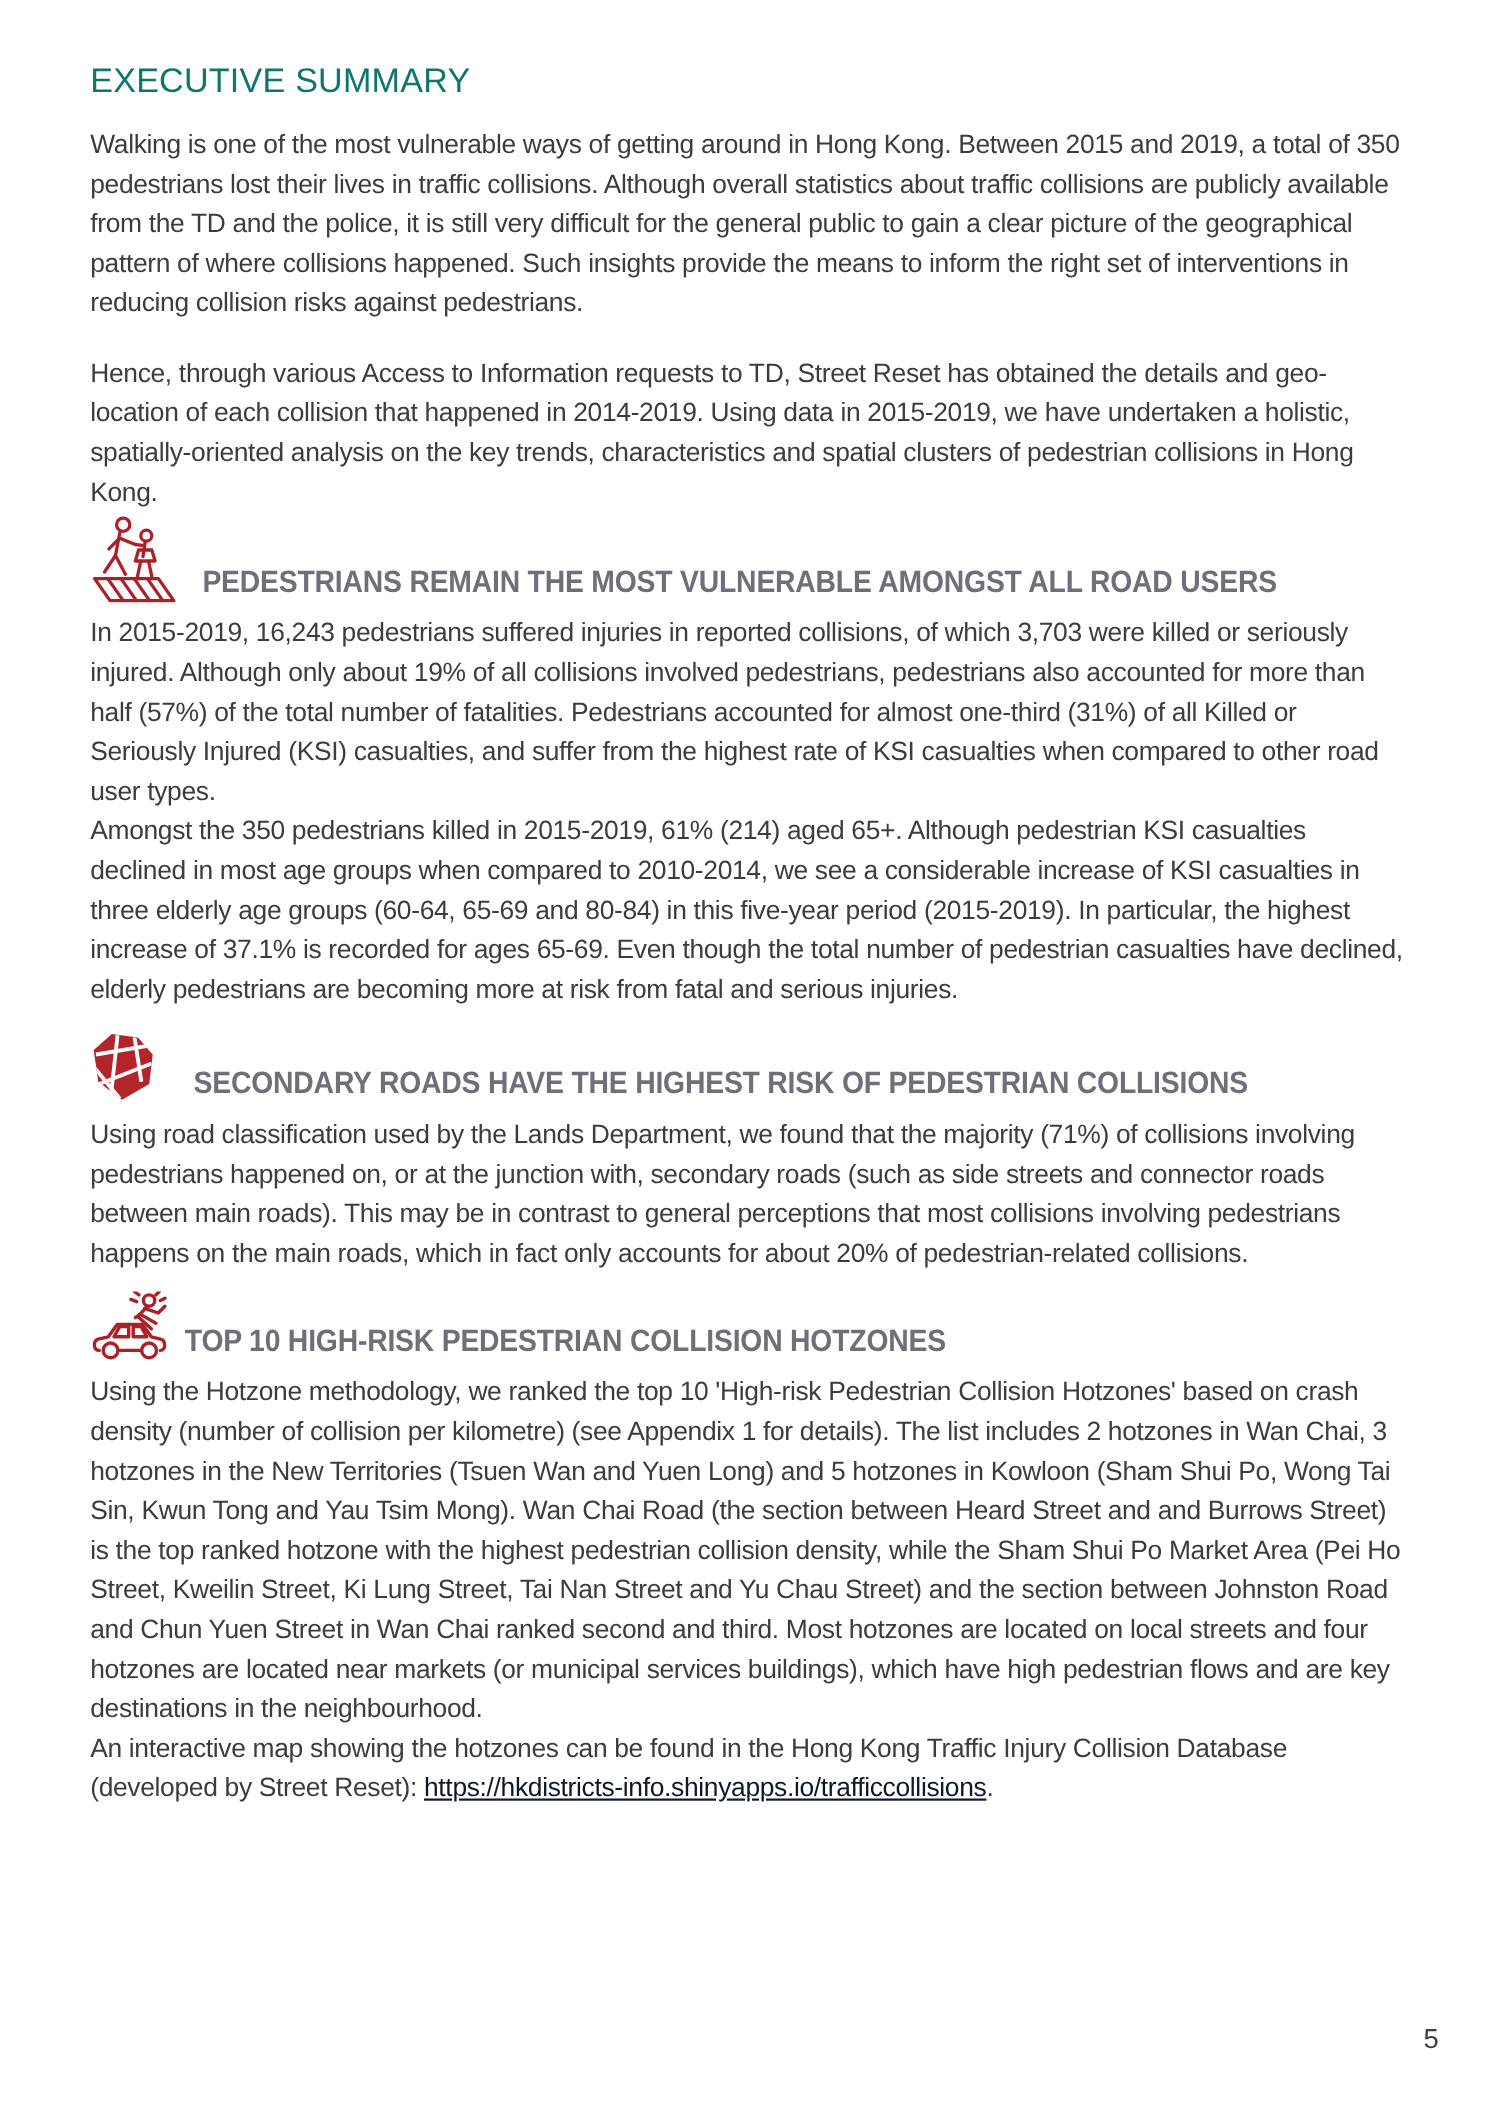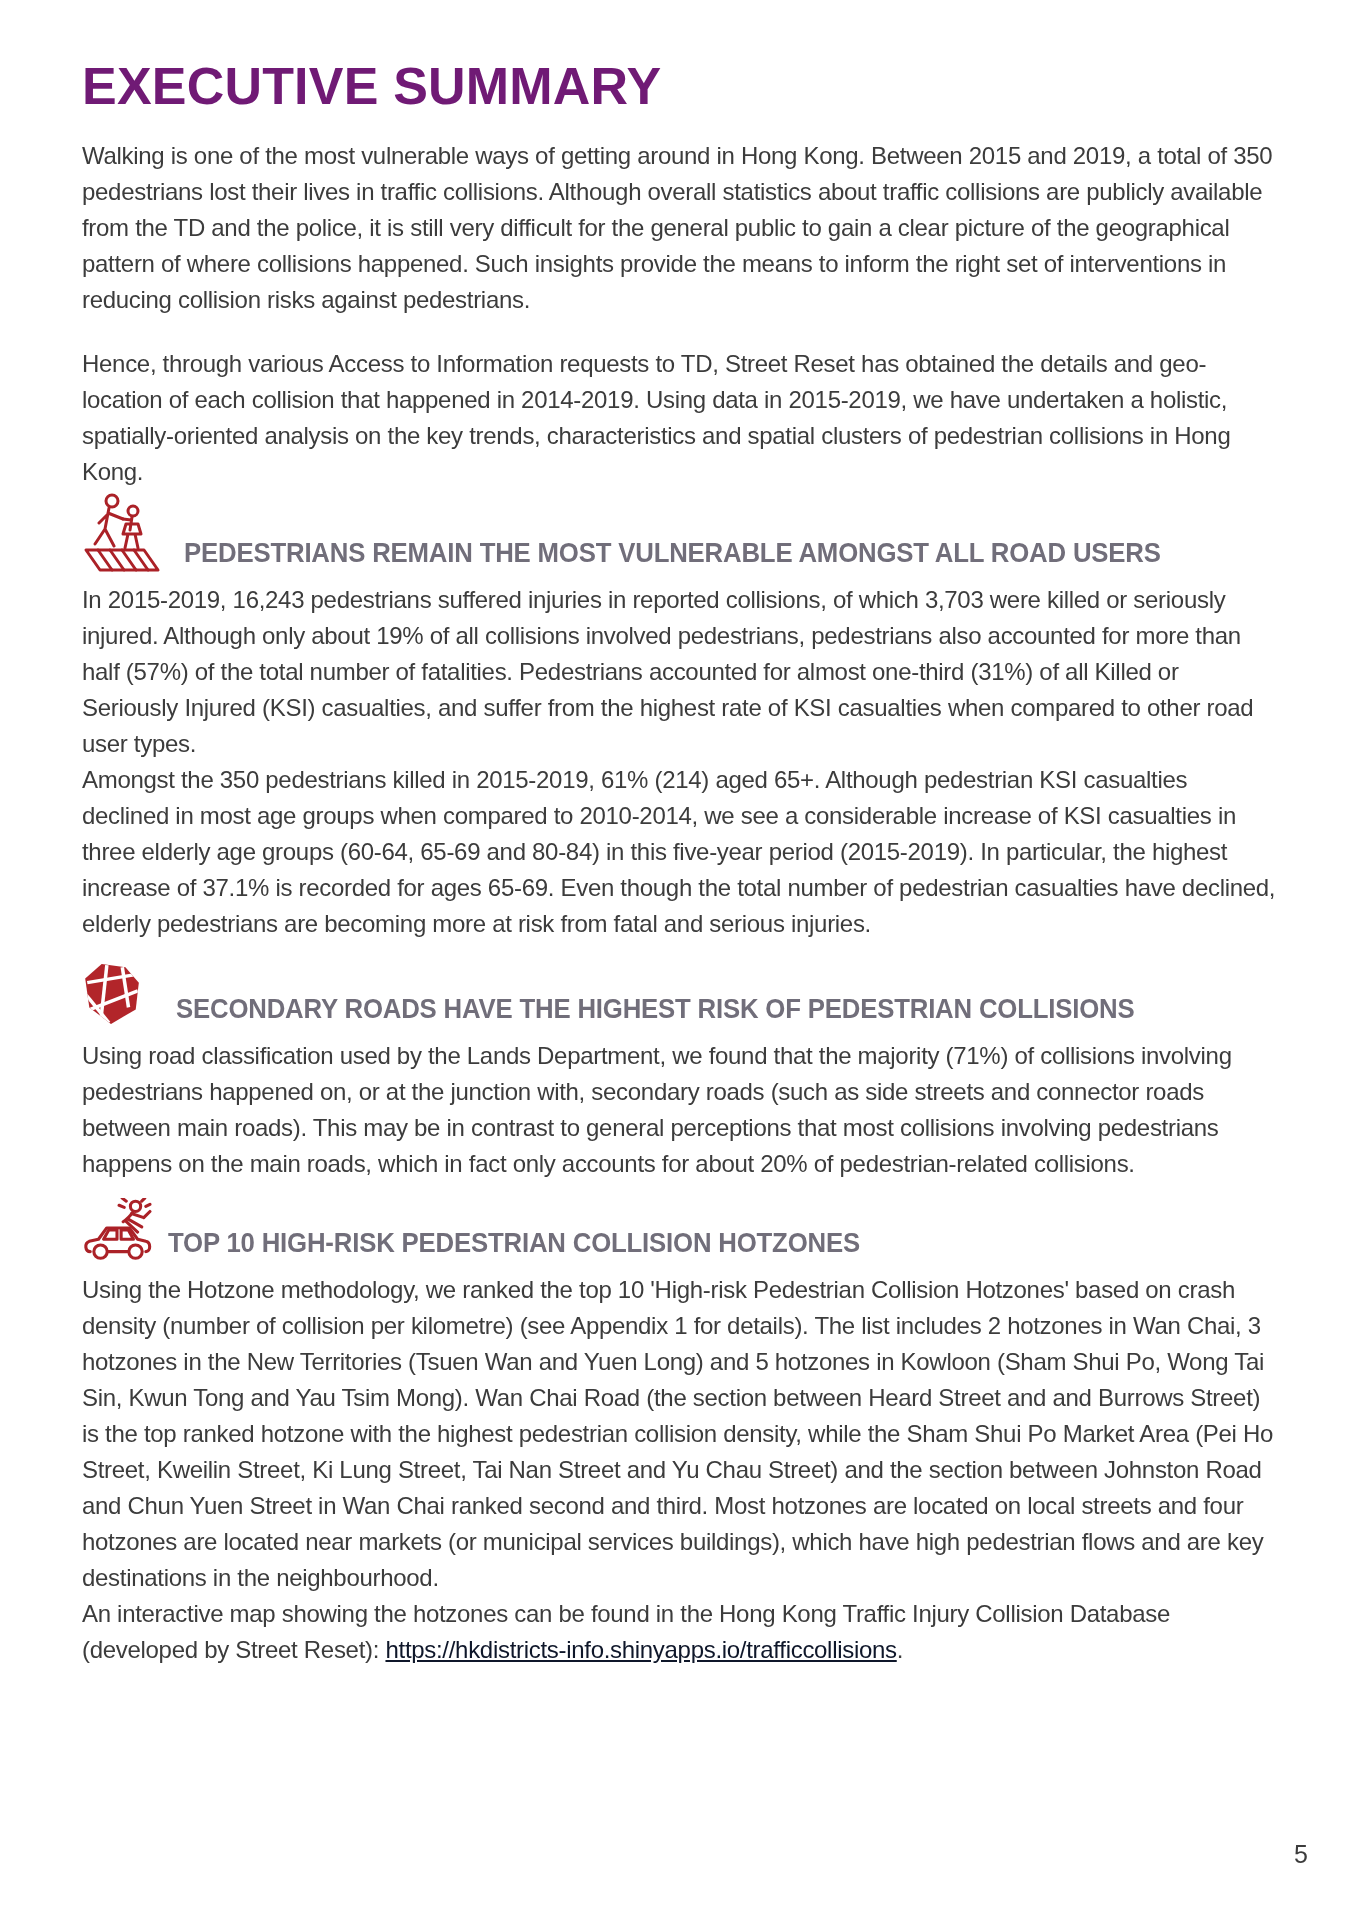--- a/index.html
+++ b/index.html
@@ -7,23 +7,23 @@
     position:relative;
     width:1358px;height:1920px;
     background:#ffffff;
     box-sizing:border-box;
     padding:56px 82px 0 82px;
     font-family:"Liberation Sans", sans-serif;
     overflow:hidden;
   }
   .doc-title{
     margin:0 0 22px 0;
-    font-size:52px;
-    font-weight:bold;
-    color:#701a75;
+    font-size:31px;
+    font-weight:normal;
+    color:#0f766e;
     letter-spacing:0.2px;
   }
   p.body{
     margin:0 0 28px 0;
     font-size:24px;
     line-height:36px;
     color:#3c3c3c;
     letter-spacing:-0.3px;
     text-align:left;
   }

